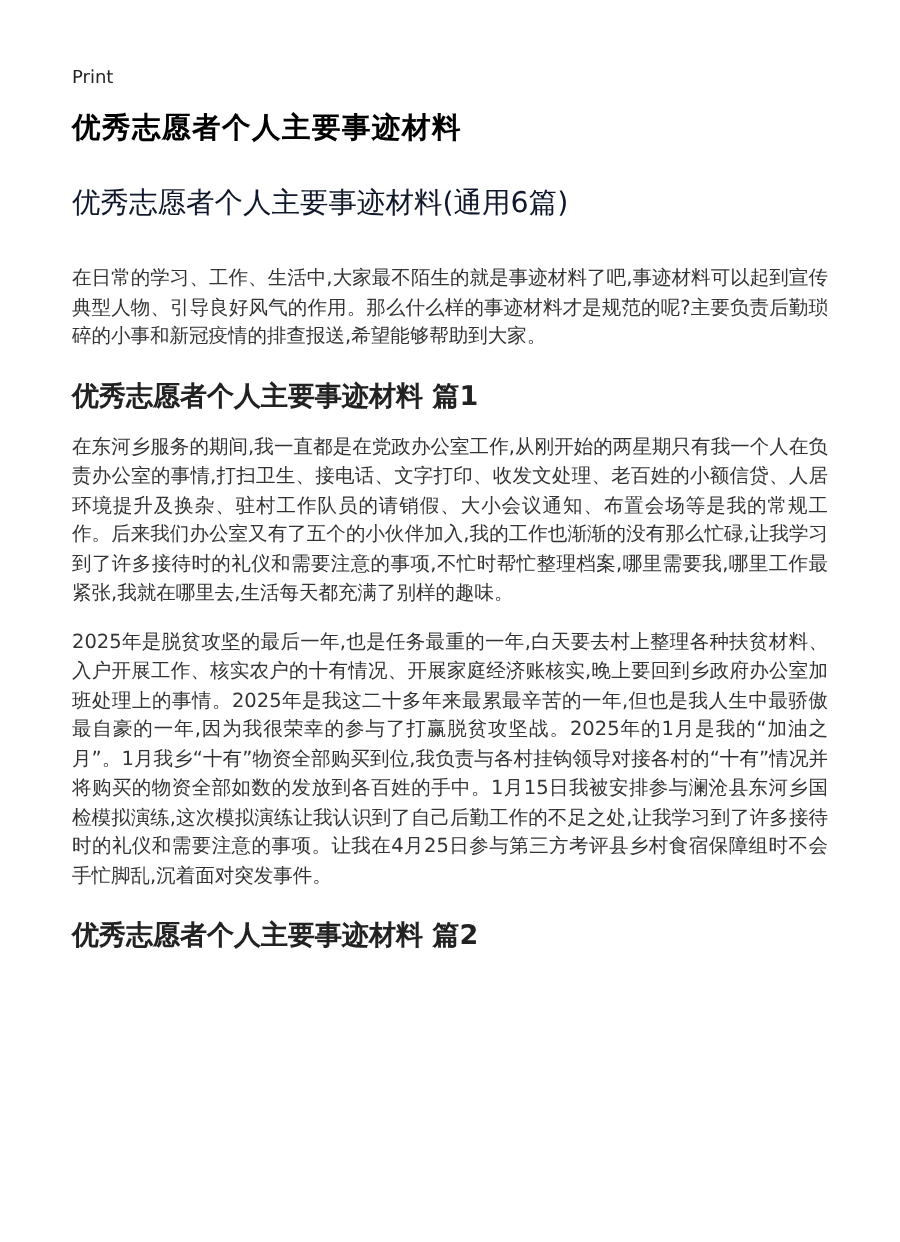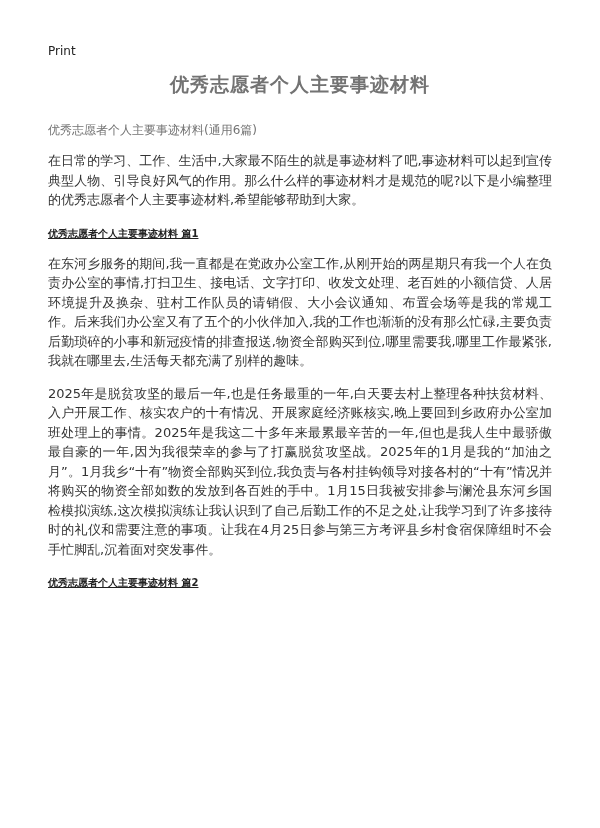--- a/index.html
+++ b/index.html
@@ -20,62 +20,61 @@
   .print-link {
     font-size: 12px;
     color: #222222;
     margin: 0 0 10px 0;
     cursor: pointer;
     display: inline-block;
   }
   h1.doc-title {
     font-size: 19px;
     font-weight: bold;
-    color: #737373;
-    text-align: center;
+    color: #000000;
+    text-align: left;
     margin: 4px 0 24px 0;
     letter-spacing: 1px;
   }
   .subtitle {
-    font-size: 12px;
-    color: #737373;
-    margin: 0 0 12px 0;
+    font-size: 19px;
+    color: #0f172a;
+    margin: 0 0 28px 0;
   }
   p.body-para {
     font-size: 13px;
     line-height: 1.5;
     color: #333333;
     margin: 0 0 13px 0;
     text-align: justify;
     word-break: break-all;
   }
   h2.section-heading {
-    font-size: 10px;
+    font-size: 18px;
     font-weight: bold;
     color: #222222;
     margin: 17px 0 13px 0;
-    text-decoration: underline;
   }
 </style>
 </head>
 <body>
 
 <div class="page">
 
   <div class="print-link">Print</div>
 
   <h1 class="doc-title">优秀志愿者个人主要事迹材料</h1>
 
   <div class="subtitle">优秀志愿者个人主要事迹材料(通用6篇)</div>
 
-  <p class="body-para">在日常的学习、工作、生活中,大家最不陌生的就是事迹材料了吧,事迹材料可以起到宣传典型人物、引导良好风气的作用。那么什么样的事迹材料才是规范的呢?以下是小编整理的优秀志愿者个人主要事迹材料,希望能够帮助到大家。</p>
+  <p class="body-para">在日常的学习、工作、生活中,大家最不陌生的就是事迹材料了吧,事迹材料可以起到宣传典型人物、引导良好风气的作用。那么什么样的事迹材料才是规范的呢?主要负责后勤琐碎的小事和新冠疫情的排查报送,希望能够帮助到大家。</p>
 
   <h2 class="section-heading">优秀志愿者个人主要事迹材料 篇1</h2>
 
 
-  <p class="body-para">在东河乡服务的期间,我一直都是在党政办公室工作,从刚开始的两星期只有我一个人在负责办公室的事情,打扫卫生、接电话、文字打印、收发文处理、老百姓的小额信贷、人居环境提升及换杂、驻村工作队员的请销假、大小会议通知、布置会场等是我的常规工作。后来我们办公室又有了五个的小伙伴加入,我的工作也渐渐的没有那么忙碌,主要负责后勤琐碎的小事和新冠疫情的排查报送,物资全部购买到位,哪里需要我,哪里工作最紧张,我就在哪里去,生活每天都充满了别样的趣味。</p>
+  <p class="body-para">在东河乡服务的期间,我一直都是在党政办公室工作,从刚开始的两星期只有我一个人在负责办公室的事情,打扫卫生、接电话、文字打印、收发文处理、老百姓的小额信贷、人居环境提升及换杂、驻村工作队员的请销假、大小会议通知、布置会场等是我的常规工作。后来我们办公室又有了五个的小伙伴加入,我的工作也渐渐的没有那么忙碌,让我学习到了许多接待时的礼仪和需要注意的事项,不忙时帮忙整理档案,哪里需要我,哪里工作最紧张,我就在哪里去,生活每天都充满了别样的趣味。</p>
 
   <p class="body-para">2025年是脱贫攻坚的最后一年,也是任务最重的一年,白天要去村上整理各种扶贫材料、入户开展工作、核实农户的十有情况、开展家庭经济账核实,晚上要回到乡政府办公室加班处理上的事情。2025年是我这二十多年来最累最辛苦的一年,但也是我人生中最骄傲最自豪的一年,因为我很荣幸的参与了打赢脱贫攻坚战。2025年的1月是我的“加油之月”。1月我乡“十有”物资全部购买到位,我负责与各村挂钩领导对接各村的“十有”情况并将购买的物资全部如数的发放到各百姓的手中。1月15日我被安排参与澜沧县东河乡国检模拟演练,这次模拟演练让我认识到了自己后勤工作的不足之处,让我学习到了许多接待时的礼仪和需要注意的事项。让我在4月25日参与第三方考评县乡村食宿保障组时不会手忙脚乱,沉着面对突发事件。</p>
 
 
   <h2 class="section-heading">优秀志愿者个人主要事迹材料 篇2</h2>
 
 </div>
 
 </body></html>

